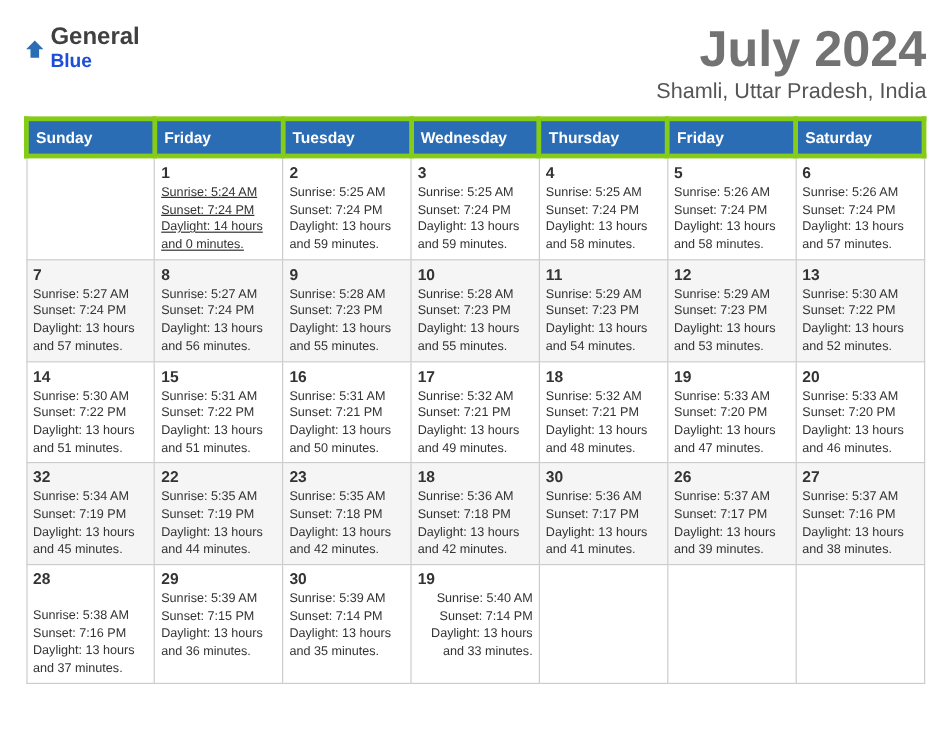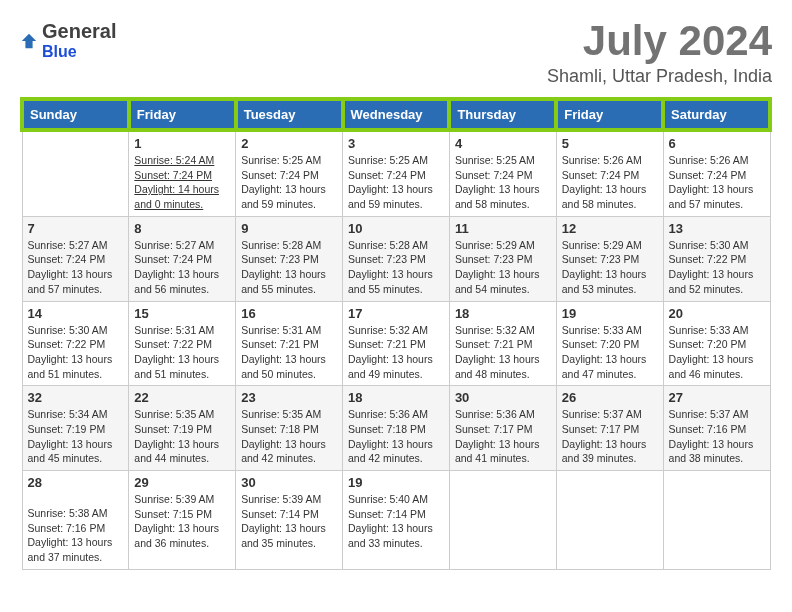--- a/index.html
+++ b/index.html
@@ -337,21 +337,21 @@
         </td>
         <td>
           <span class="day-num">30</span>
           <div class="day-info" style="white-space: pre-line;">Sunrise: 5:39 AM
 Sunset: 7:14 PM
 Daylight: 13 hours
 and 35 minutes.</div>
         </td>
         <td>
           <span class="day-num">19</span>
-          <div class="day-info" style="white-space: pre-line;">Sunrise: 5:40 AM
+          <div class="day-info" style="white-space: pre-line; text-align: right;">Sunrise: 5:40 AM
 Sunset: 7:14 PM
 Daylight: 13 hours
 and 33 minutes.</div>
         </td>
         <td class="empty-cell"></td>
         <td class="empty-cell"></td>
         <td class="empty-cell"></td>
       </tr>
     </tbody>
 </table>

